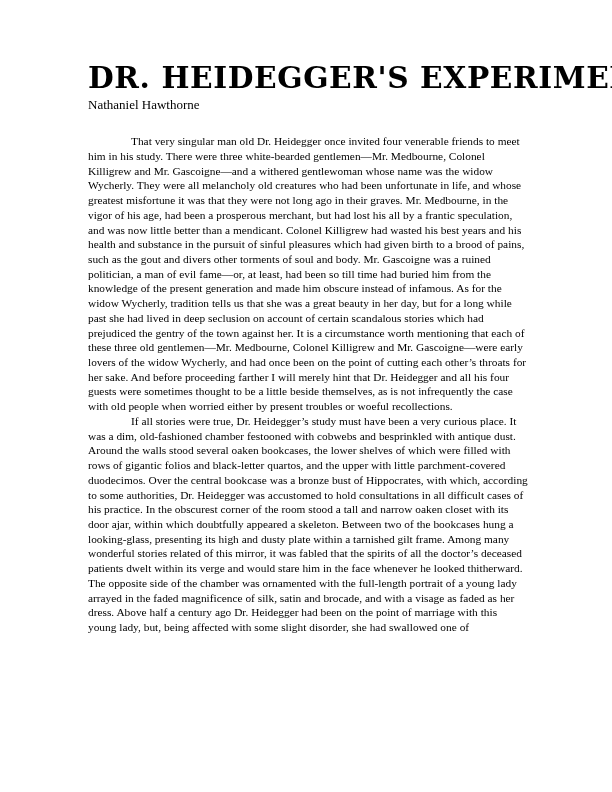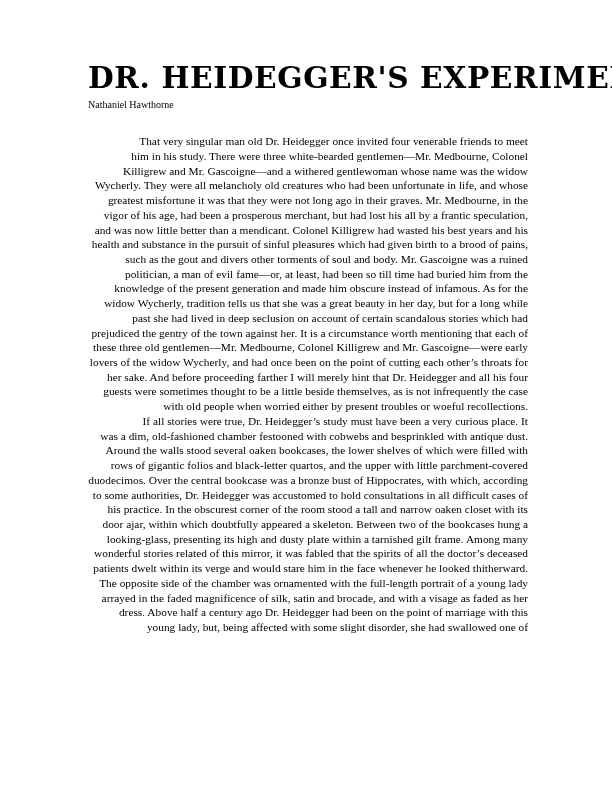--- a/index.html
+++ b/index.html
@@ -40,21 +40,21 @@
     letter-spacing: 0.6px;
     margin: 0 0 2px 0;
     white-space: nowrap;
     transform: scaleX(1.005);
     transform-origin: left top;
     color: #000;
   }
 
   
   .byline {
-    font-size: 10px;
+    font-size: 13px;
     line-height: 18.4px;
     margin: 0;
     color: #000;
   }
   .byline-author {
     display: block;
   }
   .byline-source {
     display: block;
   }
@@ -63,21 +63,21 @@
   }
 
   
   .body-text {
     margin-top: 20px;
   }
   .para {
     font-size: 11.35px;
     line-height: 14.72px;
     margin: 0;
-    text-align: right;
+    text-align: left;
     text-indent: 43px;
     color: #000;
     word-spacing: 0.05px;
   }
 </style>
 </head>
 <body>
 
 <div class="page">
   <div class="content">

